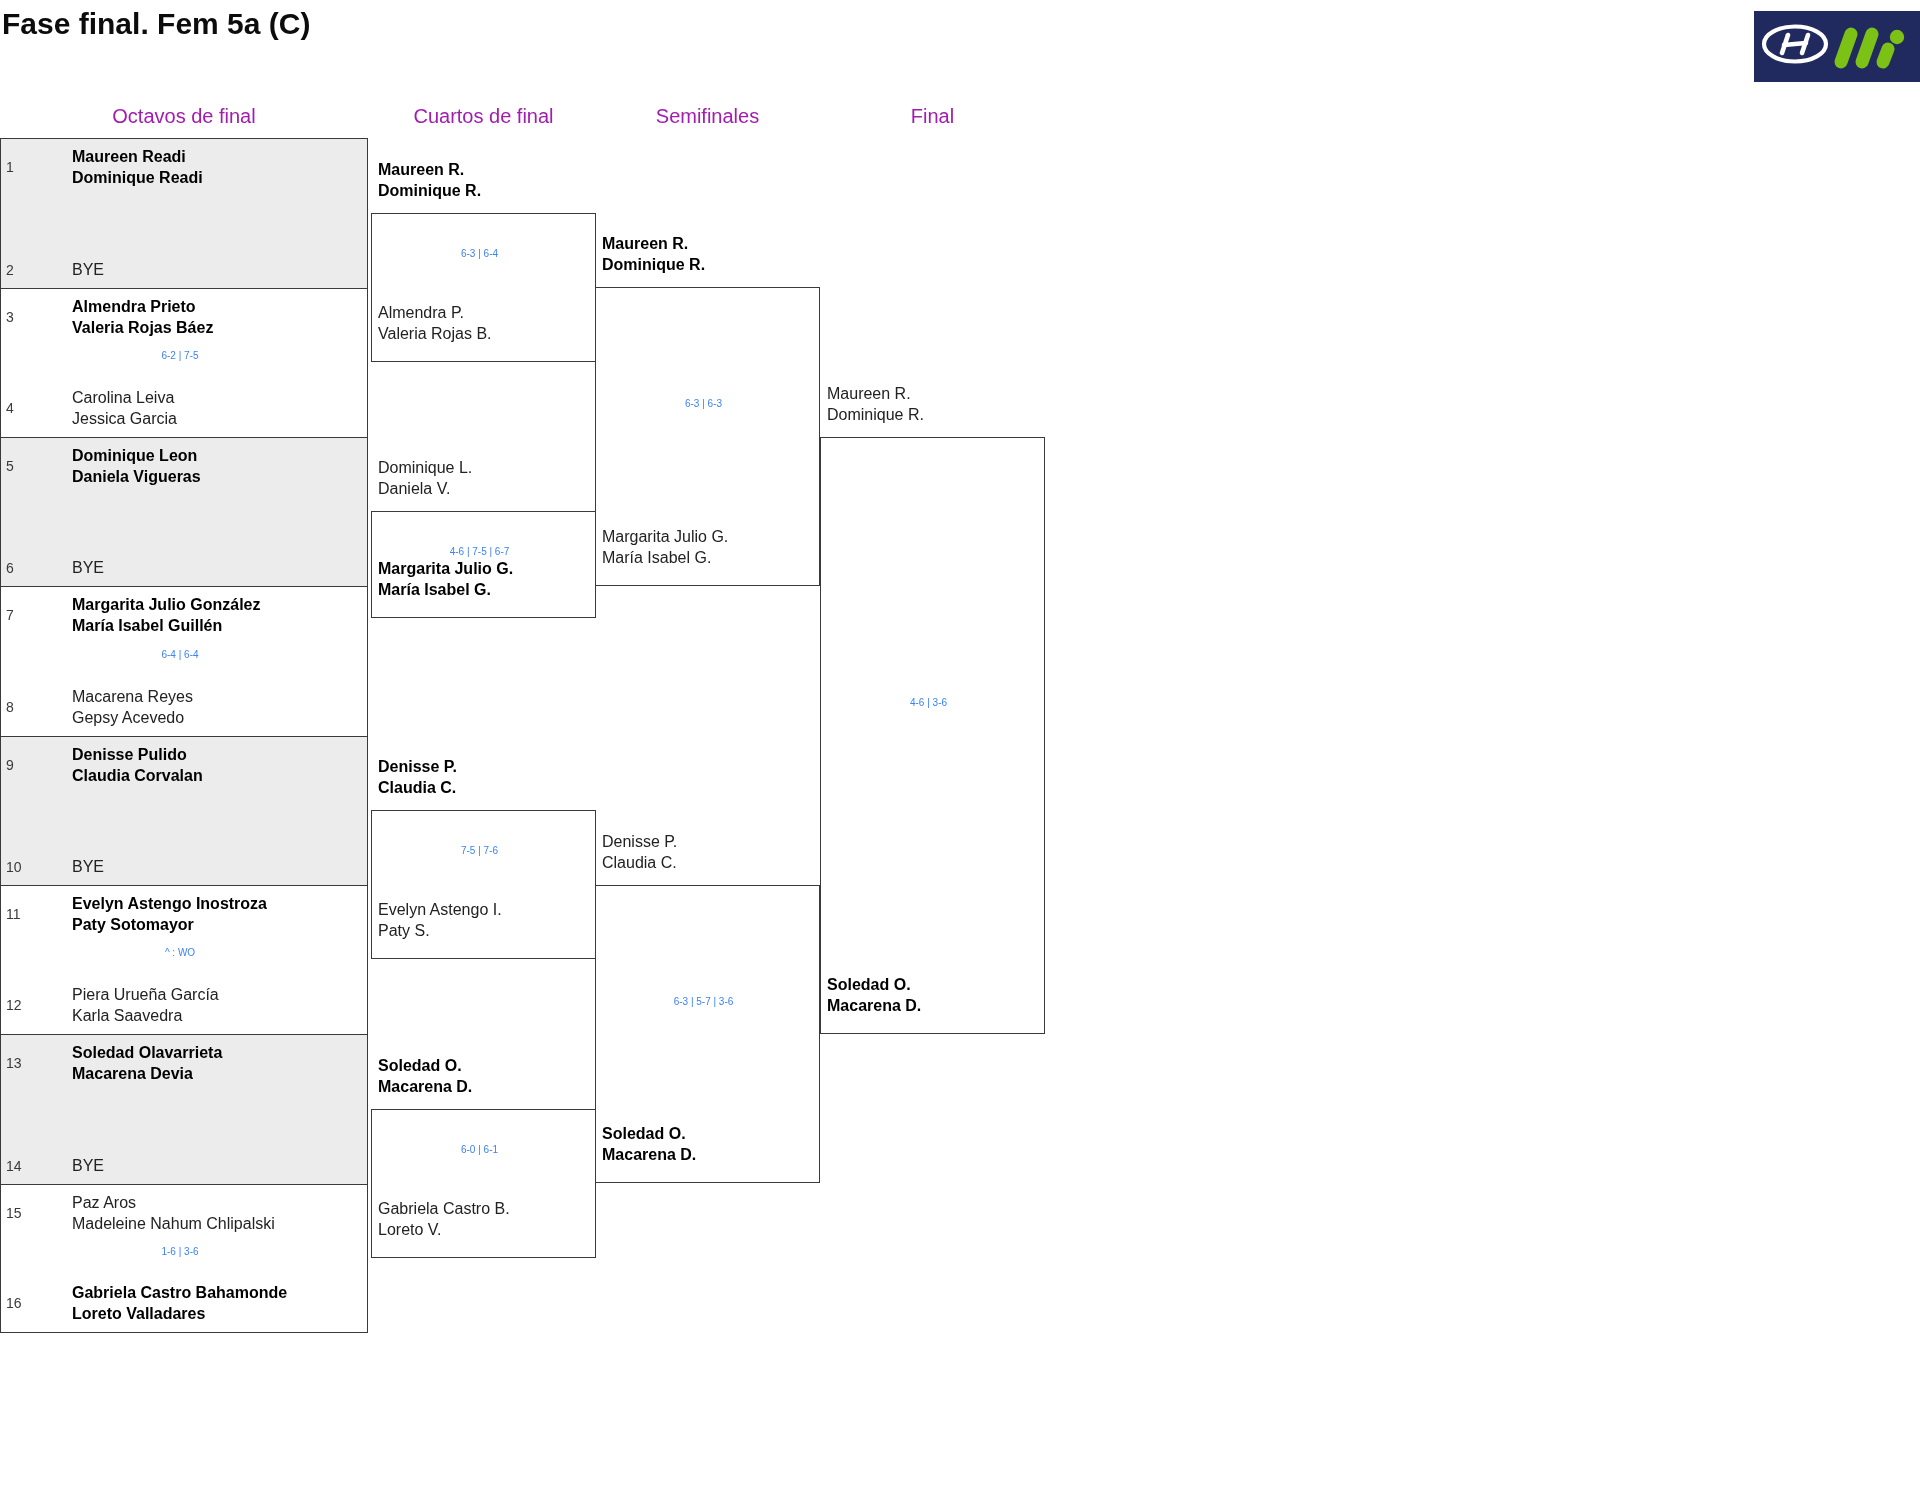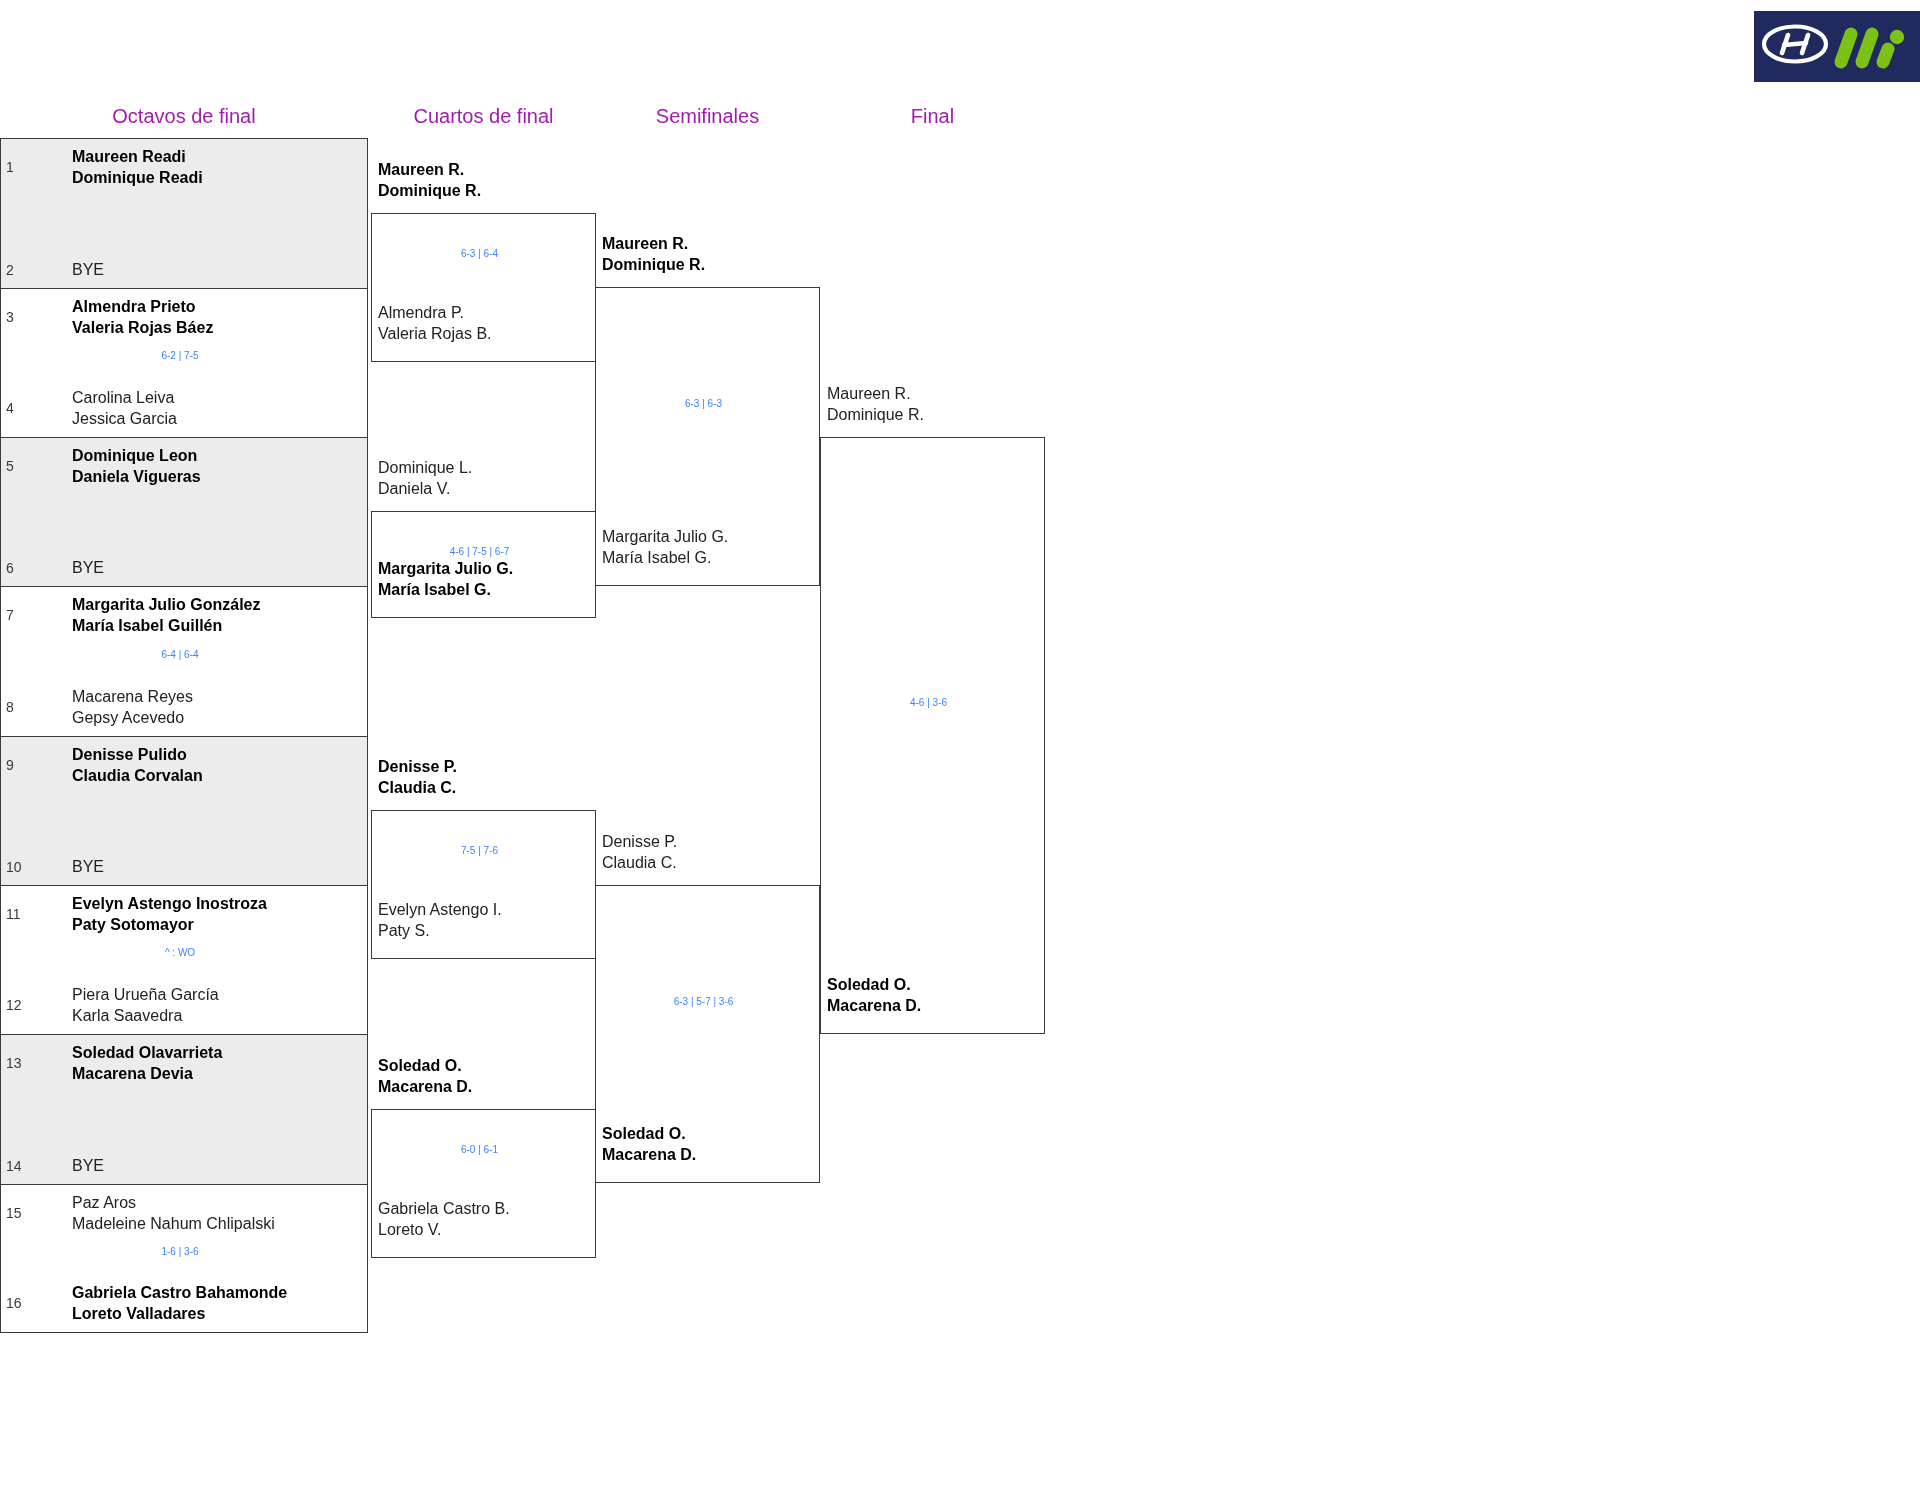--- a/index.html
+++ b/index.html
@@ -42,20 +42,21 @@
   .rbox.q .score{top:30px;}
   .rbox.s .score{top:106px;}
   .rbox.f .score{top:255px;}
 </style>
 </head>
 <body>
 
 <div class="canvas">
 
   <div class="title">
+    <div>Fase final. Fem 5a (C)</div>
   </div>
 
   <div class="logo">
     <svg viewBox="0 0 166 71" width="166" height="71">
       <rect x="0" y="0" width="166" height="71" fill="#202a5e"></rect>
       <g>
         <ellipse cx="41" cy="33" rx="31" ry="17.5" fill="none" stroke="#ffffff" stroke-width="4.2"></ellipse>
         <g stroke="#ffffff" stroke-width="4.6" stroke-linecap="round" fill="none">
           <path d="M34 24 L28 42"></path>
           <path d="M54 24 L48 42"></path>

